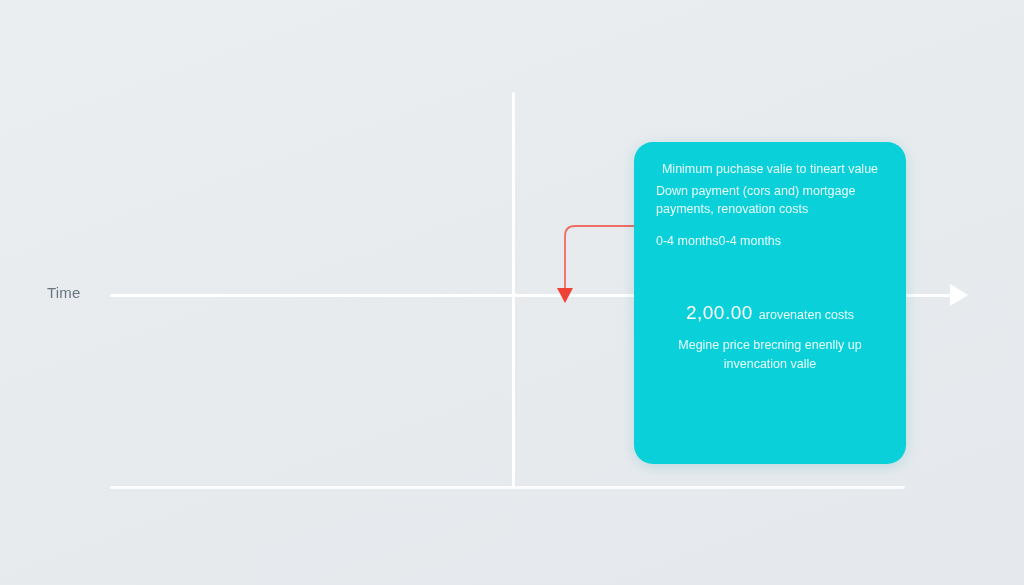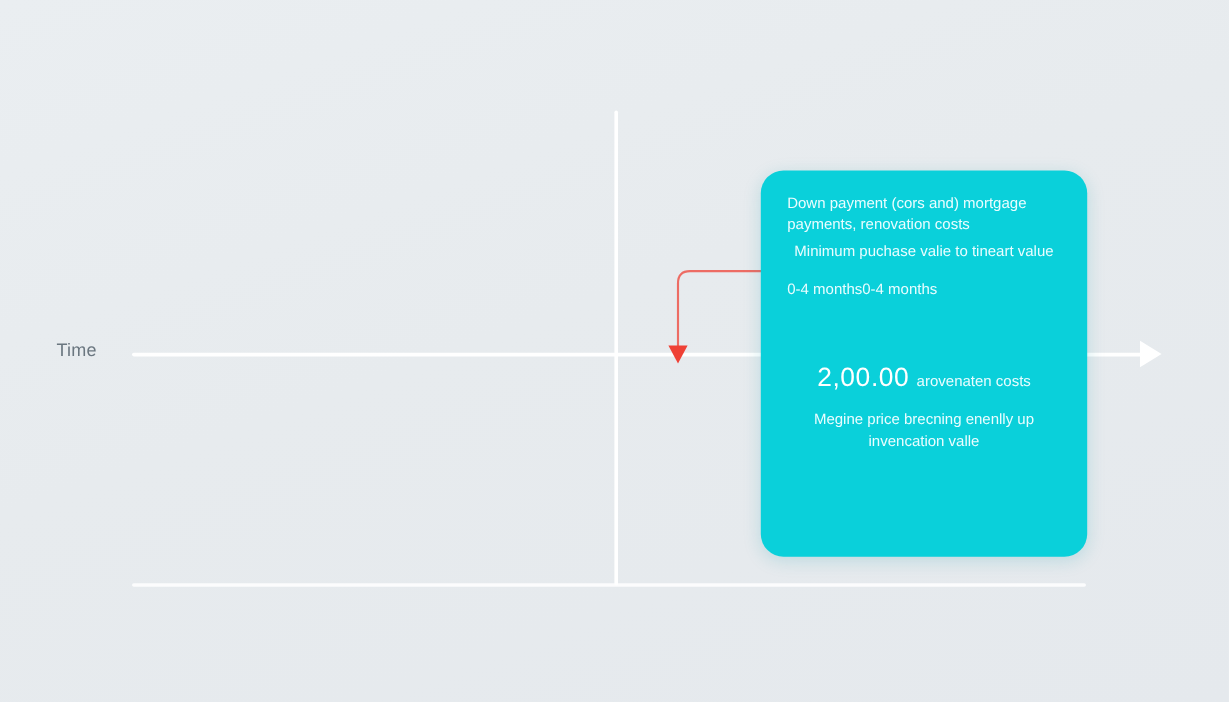--- a/index.html
+++ b/index.html
@@ -121,21 +121,21 @@
   .card-lower {
     margin-top: 54px;
     text-align: center;
   }
   .amount-line {
     font-size: 12.5px;
     color: #eafdff;
     margin-bottom: 12px;
   }
   .amount-value {
-    font-size: 22px;
+    font-size: 19px;
     letter-spacing: 0.5px;
     color: #ffffff;
     margin-right: 6px;
   }
   .card-tail {
     font-size: 12.5px;
     line-height: 1.5;
     color: #eafdff;
   }
 </style>
@@ -155,22 +155,22 @@
 
   <svg class="connector" viewBox="0 0 110 95">
     <path d="M 17 88 L 17 26 Q 17 16 27 16 L 95 16" fill="none" stroke="#ef4136" stroke-width="1.8" stroke-opacity="0.75"></path>
     <polygon points="95,9 110,16.5 95,24" fill="#ef4136"></polygon>
     <polygon points="9,78 25,78 17,93" fill="#ef4136"></polygon>
   </svg>
 
   <div class="card">
 
 
+    <div class="card-para">Minimum puchase valie to tineart value</div>
     <div class="card-para left">Down payment (cors and) mortgage payments, renovation costs</div>
-    <div class="card-para">Minimum puchase valie to tineart value</div>
 
     <div class="months-row">
       <span>0-4 months</span>
       <span>0-4 months</span>
     </div>
 
     <div class="card-lower">
       <div class="amount-line">
         <span class="amount-value">2,00.00</span><span>arovenaten costs</span>
       </div>

